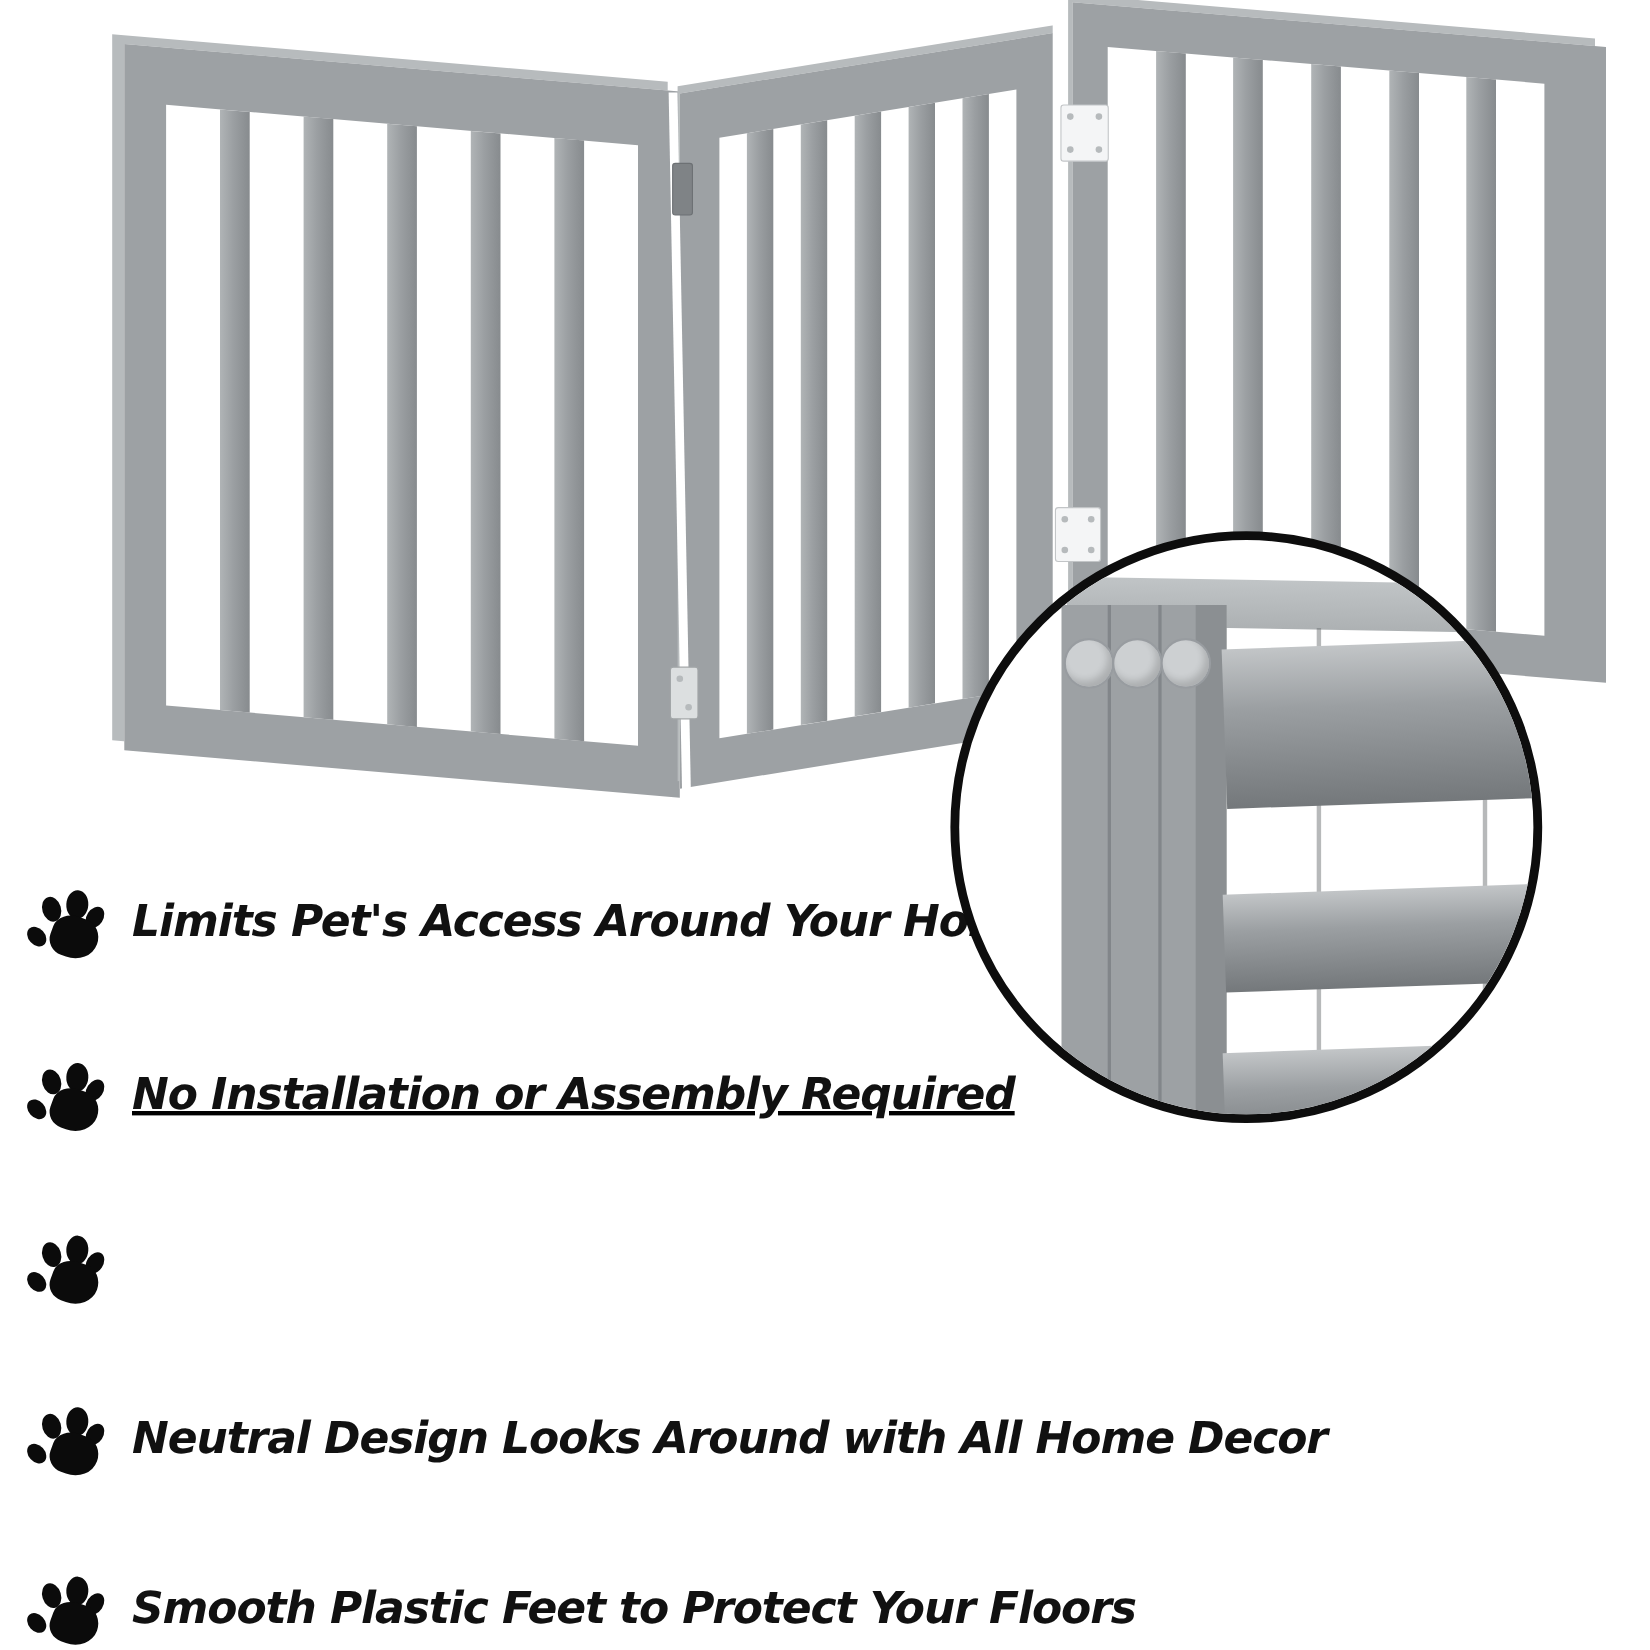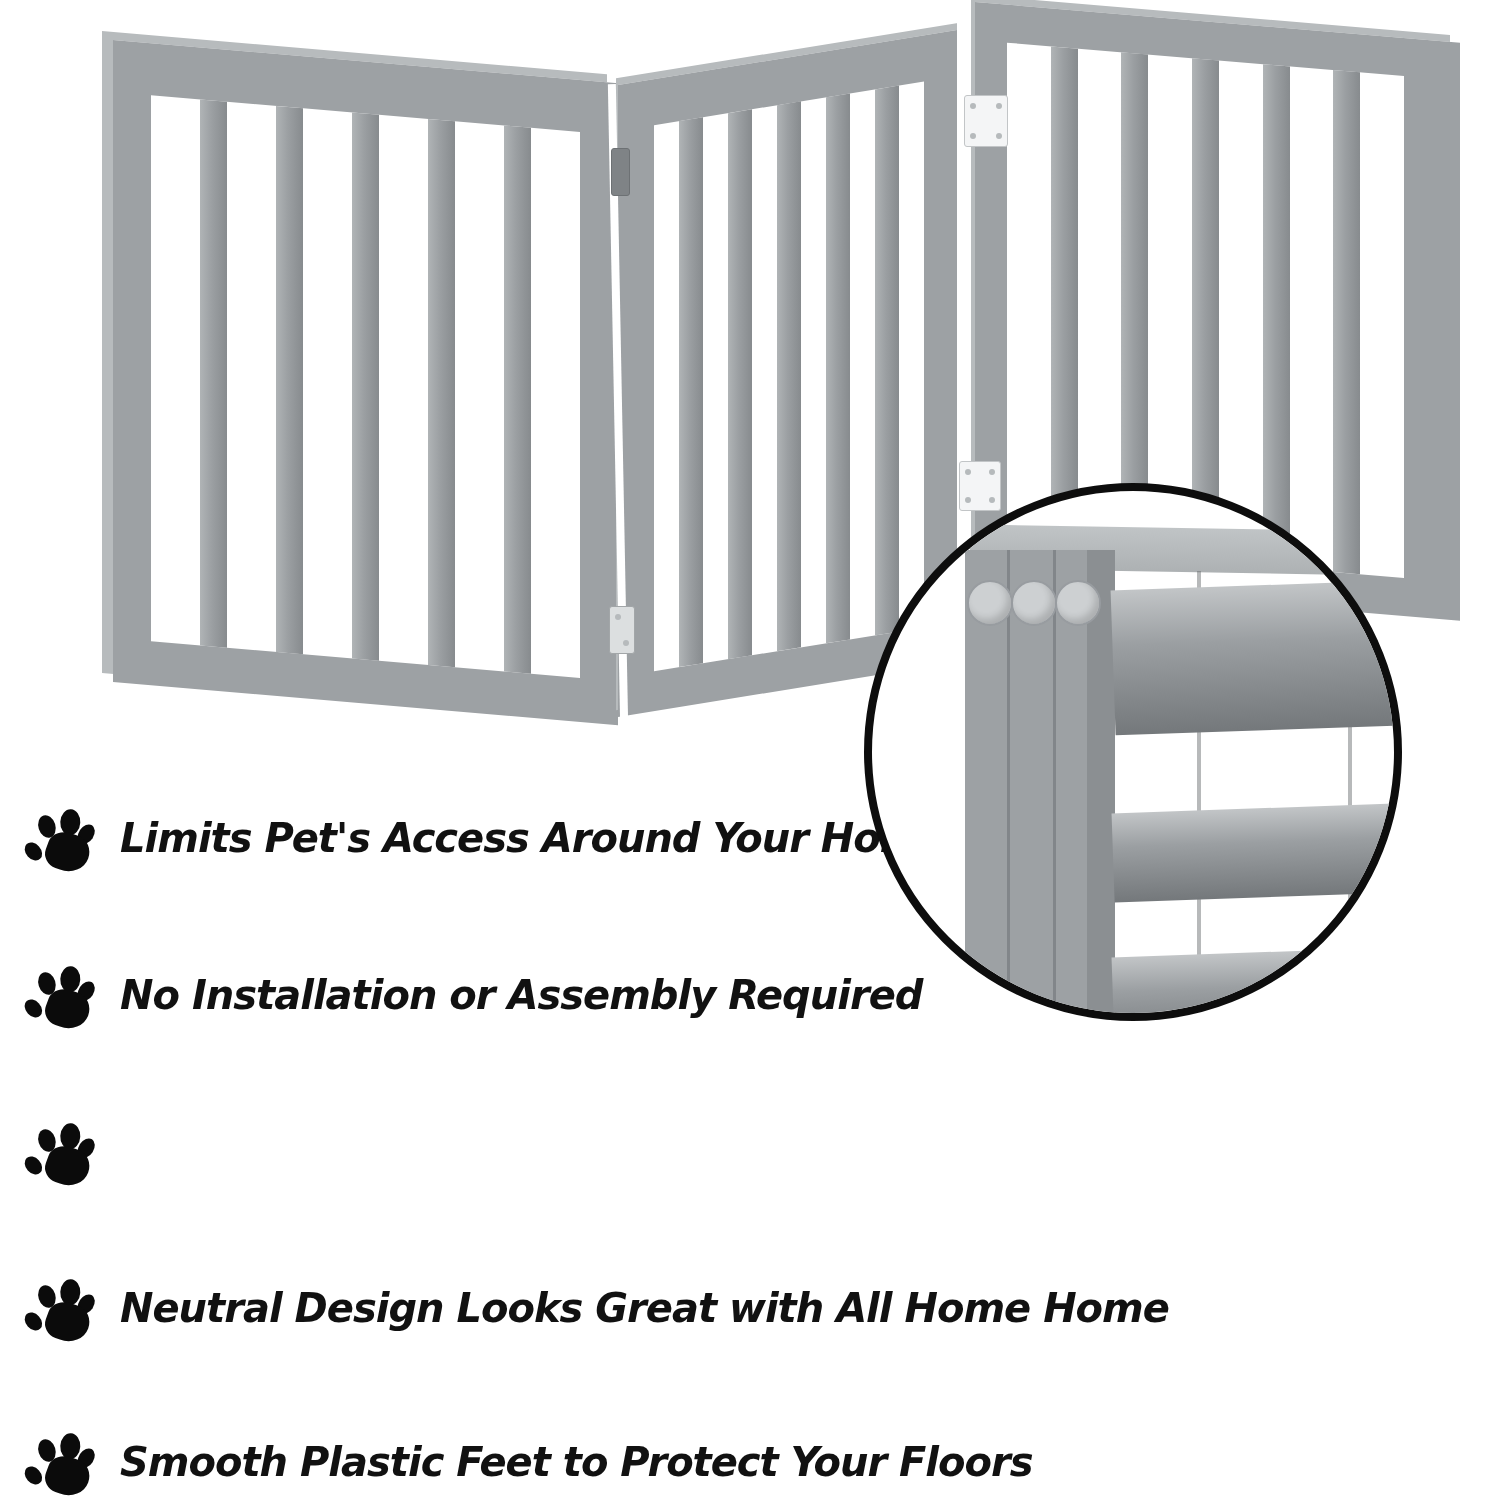--- a/index.html
+++ b/index.html
@@ -100,21 +100,21 @@
     position:absolute;top:80px;width:4px;height:460px;
     background:rgba(96,100,103,.45);
   }
   .sl1{left:325px;} .sl2{left:476px;}
 
   
   .feature{
     position:absolute;left:28px;height:76px;
     display:flex;align-items:center;z-index:4;
   }
-  .row1{top:800px;} .row2{top:957px;} .row3{top:1114px;} .row4{top:1270px;} .row5{top:1424px;}
+  .row1{top:800px;} .row2{top:957px;text-decoration:underline;} .row3{top:1114px;} .row4{top:1270px;} .row5{top:1424px;}
   .ftext{
     margin-left:28px;
     font-size:40px;font-weight:700;font-style:italic;
     letter-spacing:-1px;color:var(--text);
     white-space:nowrap;
   }
   .paw{position:relative;width:64px;height:66px;flex:0 0 64px;transform:rotate(8deg);}
   .paw i{position:absolute;background:#0b0b0b;border-radius:50%;}
   .paw .t1{left:0px;top:40px;width:15px;height:20px;transform:rotate(-50deg);}
   .paw .t2{left:9px;top:12px;width:17px;height:23px;transform:rotate(-25deg);}
@@ -230,21 +230,21 @@
     </div>
 
     <div class="feature row4">
       <span class="paw">
         <i class="t1"></i>
         <i class="t2"></i>
         <i class="t3"></i>
         <i class="t4"></i>
         <i class="pad"></i>
       </span>
-      <span class="ftext">Neutral Design Looks Great with All Home Home</span>
+      <span class="ftext">Neutral Design Looks Around with All Home Decor</span>
     </div>
 
     <div class="feature row5">
       <span class="paw">
         <i class="t1"></i>
         <i class="t2"></i>
         <i class="t3"></i>
         <i class="t4"></i>
         <i class="pad"></i>
       </span>

